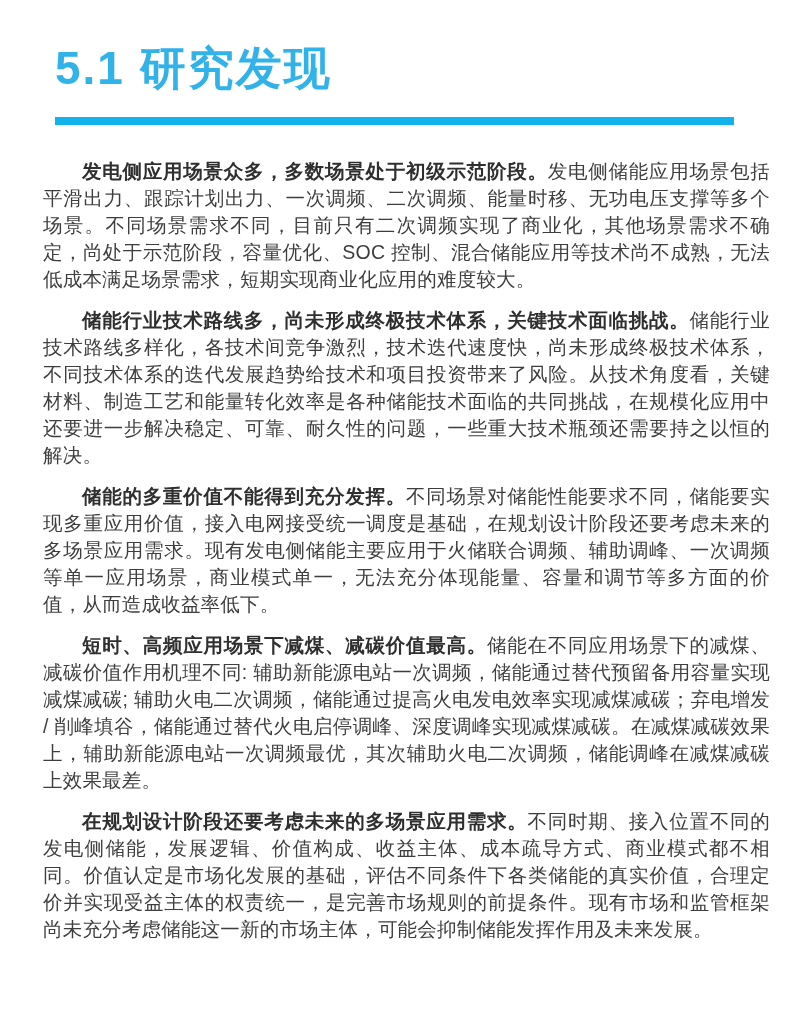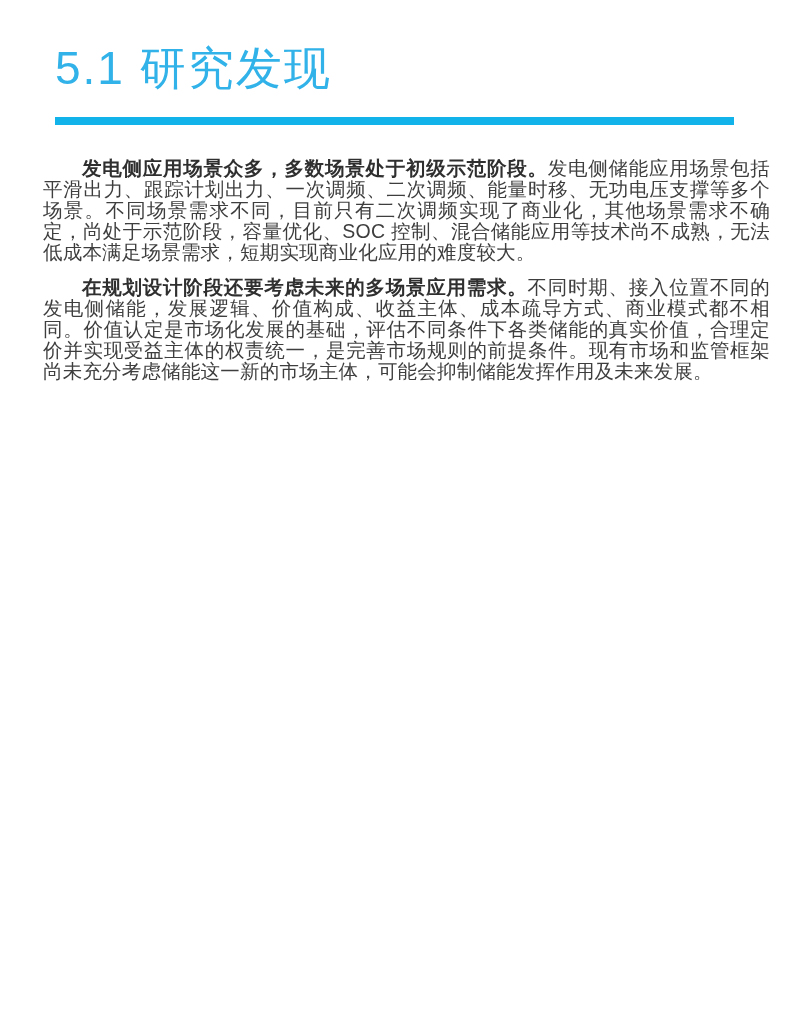--- a/index.html
+++ b/index.html
@@ -27,21 +27,21 @@
     position: absolute;
     top: 0;
     left: 0;
     width: 100%;
   }
   .section-title {
     position: absolute;
     top: 38px;
     left: 55px;
     font-size: 46px;
-    font-weight: 400;
+    font-weight: 700;
     letter-spacing: 2px;
     color: var(--accent-title);
     white-space: nowrap;
     text-align: center;
   }
   .title-rule {
     position: absolute;
     top: 117px;
     left: 55px;
     width: 679px;
@@ -49,21 +49,21 @@
     background: var(--accent-rule);
   }
   .section-body {
     position: absolute;
     top: 158px;
     left: 43px;
     width: 727px;
   }
   .para {
     font-size: 19.5px;
-    line-height: 21px;
+    line-height: 27px;
     color: var(--body-text);
     text-align: justify;
     text-indent: 2em;
     margin-bottom: 14px;
     letter-spacing: 0.2px;
   }
   .para:last-child { margin-bottom: 0; }
   .para .lead {
     font-weight: bold;
     color: var(--lead-text);
@@ -73,15 +73,18 @@
 <body>
 
 <div class="page">
   <header class="section-header">
     <h1 class="section-title">5.1 研究发现</h1>
     <div class="title-rule"></div>
   </header>
 
   <main class="section-body">
     <p class="para"><span class="lead">发电侧应用场景众多，多数场景处于初级示范阶段。</span><span class="rest">发电侧储能应用场景包括平滑出力、跟踪计划出力、一次调频、二次调频、能量时移、无功电压支撑等多个场景。不同场景需求不同，目前只有二次调频实现了商业化，其他场景需求不确定，尚处于示范阶段，容量优化、SOC 控制、混合储能应用等技术尚不成熟，无法低成本满足场景需求，短期实现商业化应用的难度较大。</span></p>
+    <p class="para"><span class="lead">储能行业技术路线多，尚未形成终极技术体系，关键技术面临挑战。</span><span class="rest">储能行业技术路线多样化，各技术间竞争激烈，技术迭代速度快，尚未形成终极技术体系，不同技术体系的迭代发展趋势给技术和项目投资带来了风险。从技术角度看，关键材料、制造工艺和能量转化效率是各种储能技术面临的共同挑战，在规模化应用中还要进一步解决稳定、可靠、耐久性的问题，一些重大技术瓶颈还需要持之以恒的解决。</span></p>
+    <p class="para"><span class="lead">储能的多重价值不能得到充分发挥。</span><span class="rest">不同场景对储能性能要求不同，储能要实现多重应用价值，接入电网接受统一调度是基础，在规划设计阶段还要考虑未来的多场景应用需求。现有发电侧储能主要应用于火储联合调频、辅助调峰、一次调频等单一应用场景，商业模式单一，无法充分体现能量、容量和调节等多方面的价值，从而造成收益率低下。</span></p>
+    <p class="para"><span class="lead">短时、高频应用场景下减煤、减碳价值最高。</span><span class="rest">储能在不同应用场景下的减煤、减碳价值作用机理不同: 辅助新能源电站一次调频，储能通过替代预留备用容量实现减煤减碳; 辅助火电二次调频，储能通过提高火电发电效率实现减煤减碳；弃电增发 / 削峰填谷，储能通过替代火电启停调峰、深度调峰实现减煤减碳。在减煤减碳效果上，辅助新能源电站一次调频最优，其次辅助火电二次调频，储能调峰在减煤减碳上效果最差。</span></p>
     <p class="para"><span class="lead">在规划设计阶段还要考虑未来的多场景应用需求。</span><span class="rest">不同时期、接入位置不同的发电侧储能，发展逻辑、价值构成、收益主体、成本疏导方式、商业模式都不相同。价值认定是市场化发展的基础，评估不同条件下各类储能的真实价值，合理定价并实现受益主体的权责统一，是完善市场规则的前提条件。现有市场和监管框架尚未充分考虑储能这一新的市场主体，可能会抑制储能发挥作用及未来发展。</span></p>
   </main>
 </div>
 
 </body></html>

